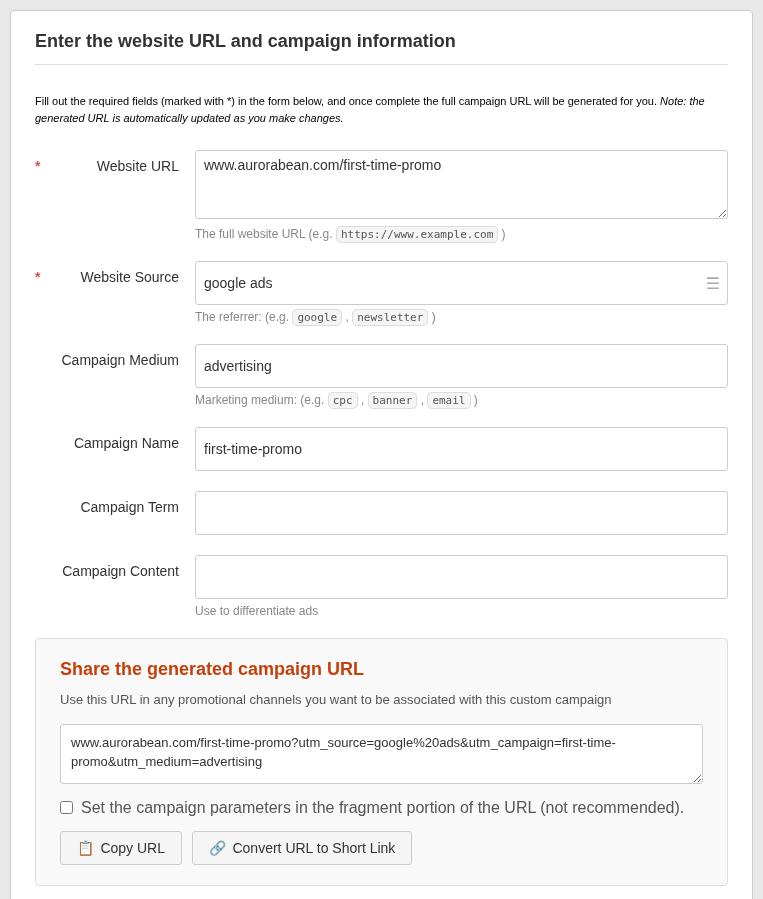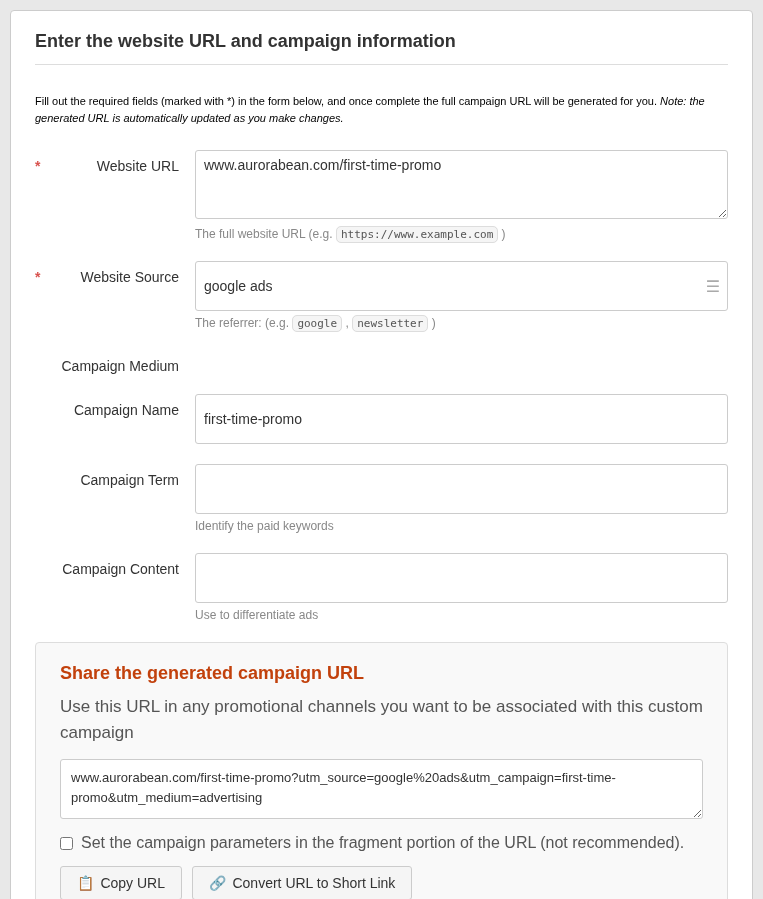--- a/index.html
+++ b/index.html
@@ -88,21 +88,21 @@
       font-family: Arial, sans-serif;
       outline: none;
     }
 
     .form-input-cell textarea {
       height: 69px;
       resize: vertical;
     }
 
     .form-input-cell input[type="text"] {
-      height: 50px;
+      height: 44px;
     }
 
     .field-hint {
       font-size: 12px;
       color: #888;
       margin-top: 5px;
     }
 
     .field-hint code,
     .inline-code {
@@ -139,21 +139,21 @@
     }
 
     .share-title {
       font-size: 18px;
       font-weight: bold;
       color: #c2410c;
       margin-bottom: 10px;
     }
 
     .share-description {
-      font-size: 17px;
+      font-size: 13px;
       color: #555;
       margin-bottom: 14px;
       line-height: 1.5;
     }
 
     .generated-url-box {
       width: 100%;
       border: 1px solid #ccc;
       border-radius: 3px;
       padding: 8px 10px;
@@ -246,40 +246,43 @@
         <div class="field-hint">
           The referrer: (e.g. <code class="inline-code">google</code> , <code class="inline-code">newsletter</code> )
         </div>
       </div>
     </div>
 
     <div class="form-row">
       <div class="form-label-cell">
         <span>Campaign Medium</span>
       </div>
+      <div class="form-input-cell">
+        <input type="text" value="advertising" style="">
+        <div class="field-hint">
+          Marketing medium: (e.g. <code class="inline-code">cpc</code> , <code class="inline-code">banner</code> , <code class="inline-code">email</code> )
+        </div>
+      </div>
     </div>
 
     <div class="form-row">
       <div class="form-label-cell">
         <span>Campaign Name</span>
       </div>
       <div class="form-input-cell">
         <input type="text" value="first-time-promo" style="">
       </div>
     </div>
 
     <div class="form-row">
       <div class="form-label-cell">
         <span>Campaign Term</span>
       </div>
       <div class="form-input-cell">
         <input type="text" value="" style="">
-        <div class="field-hint">
-          Identify the paid keywords
-        </div>
       </div>
     </div>
 
     <div class="form-row">
       <div class="form-label-cell">
         <span>Campaign Content</span>
       </div>
       <div class="form-input-cell">
         <input type="text" value="" style="">
         <div class="field-hint">

